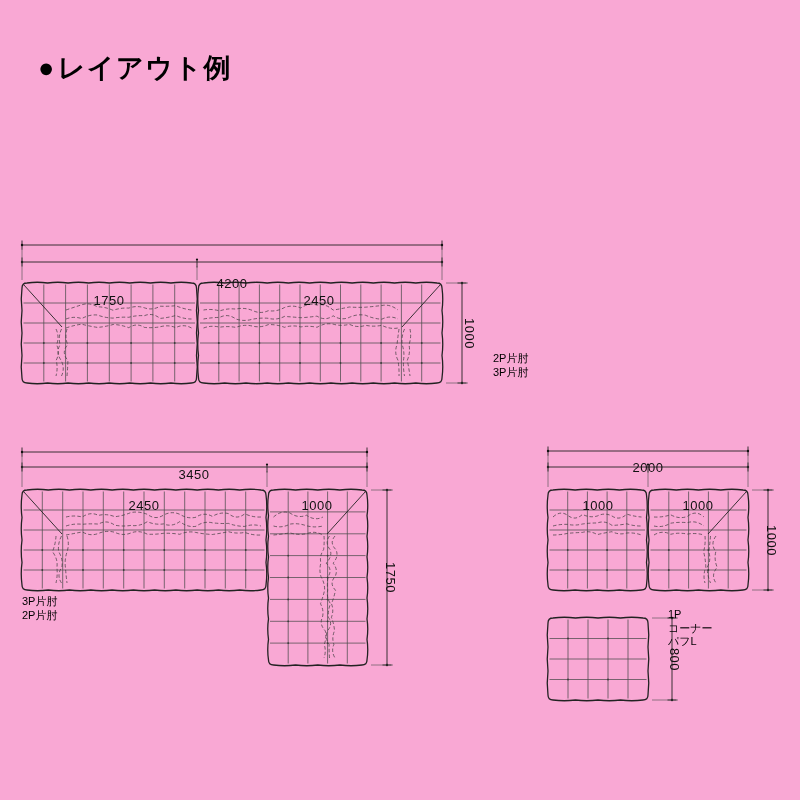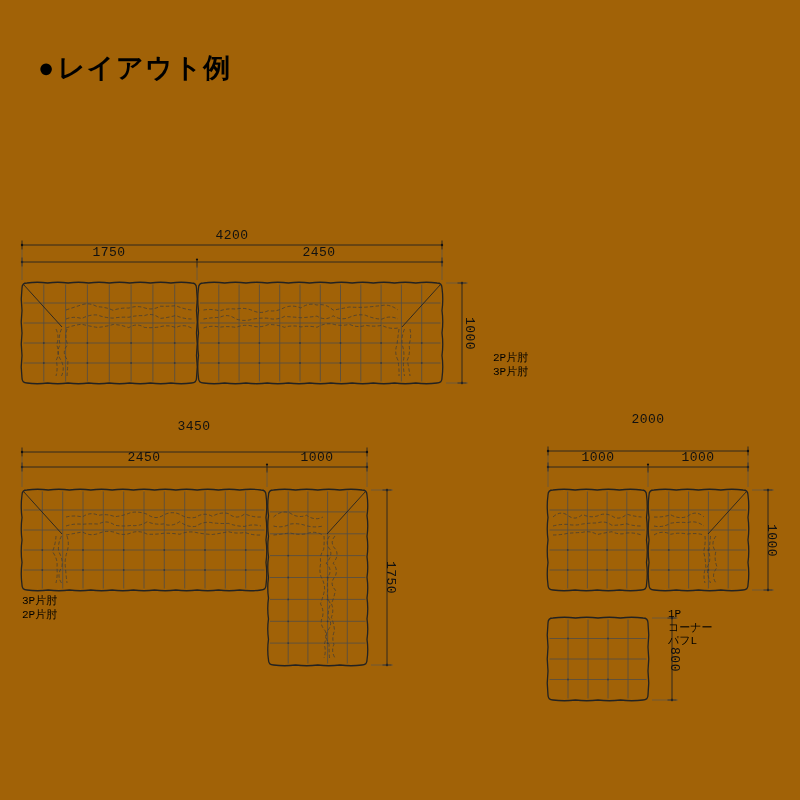--- a/index.html
+++ b/index.html
@@ -1,23 +1,23 @@
 <!DOCTYPE html>
 <html><head>
 <meta charset="utf-8">
 <style>
   html,body{margin:0;padding:0;background:#fff;}
-  .canvas{position:relative;width:800px;height:800px;background:#a16207;overflow:hidden;
-          font-family:Liberation Mono, monospace;color:#111;}
+  .canvas{position:relative;width:800px;height:800px;background:#f9a8d4;overflow:hidden;
+          font-family:Liberation Sans, sans-serif;color:#111;}
   svg{position:absolute;left:0;top:0;}
   .title{position:absolute;left:38px;top:50px;font-size:27px;font-weight:bold;
          letter-spacing:1.5px;color:#000;white-space:nowrap;}
   .title .bullet{margin-right:2px;}
   .dim{position:absolute;width:60px;text-align:center;font-size:13px;
-       letter-spacing:.5px;color:#111;white-space:nowrap;}
+       letter-spacing:.5px;color:#111;white-space:nowrap;margin-top:48px;}
   .vdim{position:absolute;width:44px;text-align:center;font-size:13px;
         letter-spacing:.5px;color:#111;transform:rotate(90deg);white-space:nowrap;}
   .unit-label{position:absolute;font-size:11px;line-height:1.24;color:#000;}
   .unit-label span{display:block;white-space:nowrap;}
 </style>
 </head>
 <body>
 
 <div class="canvas">
 

